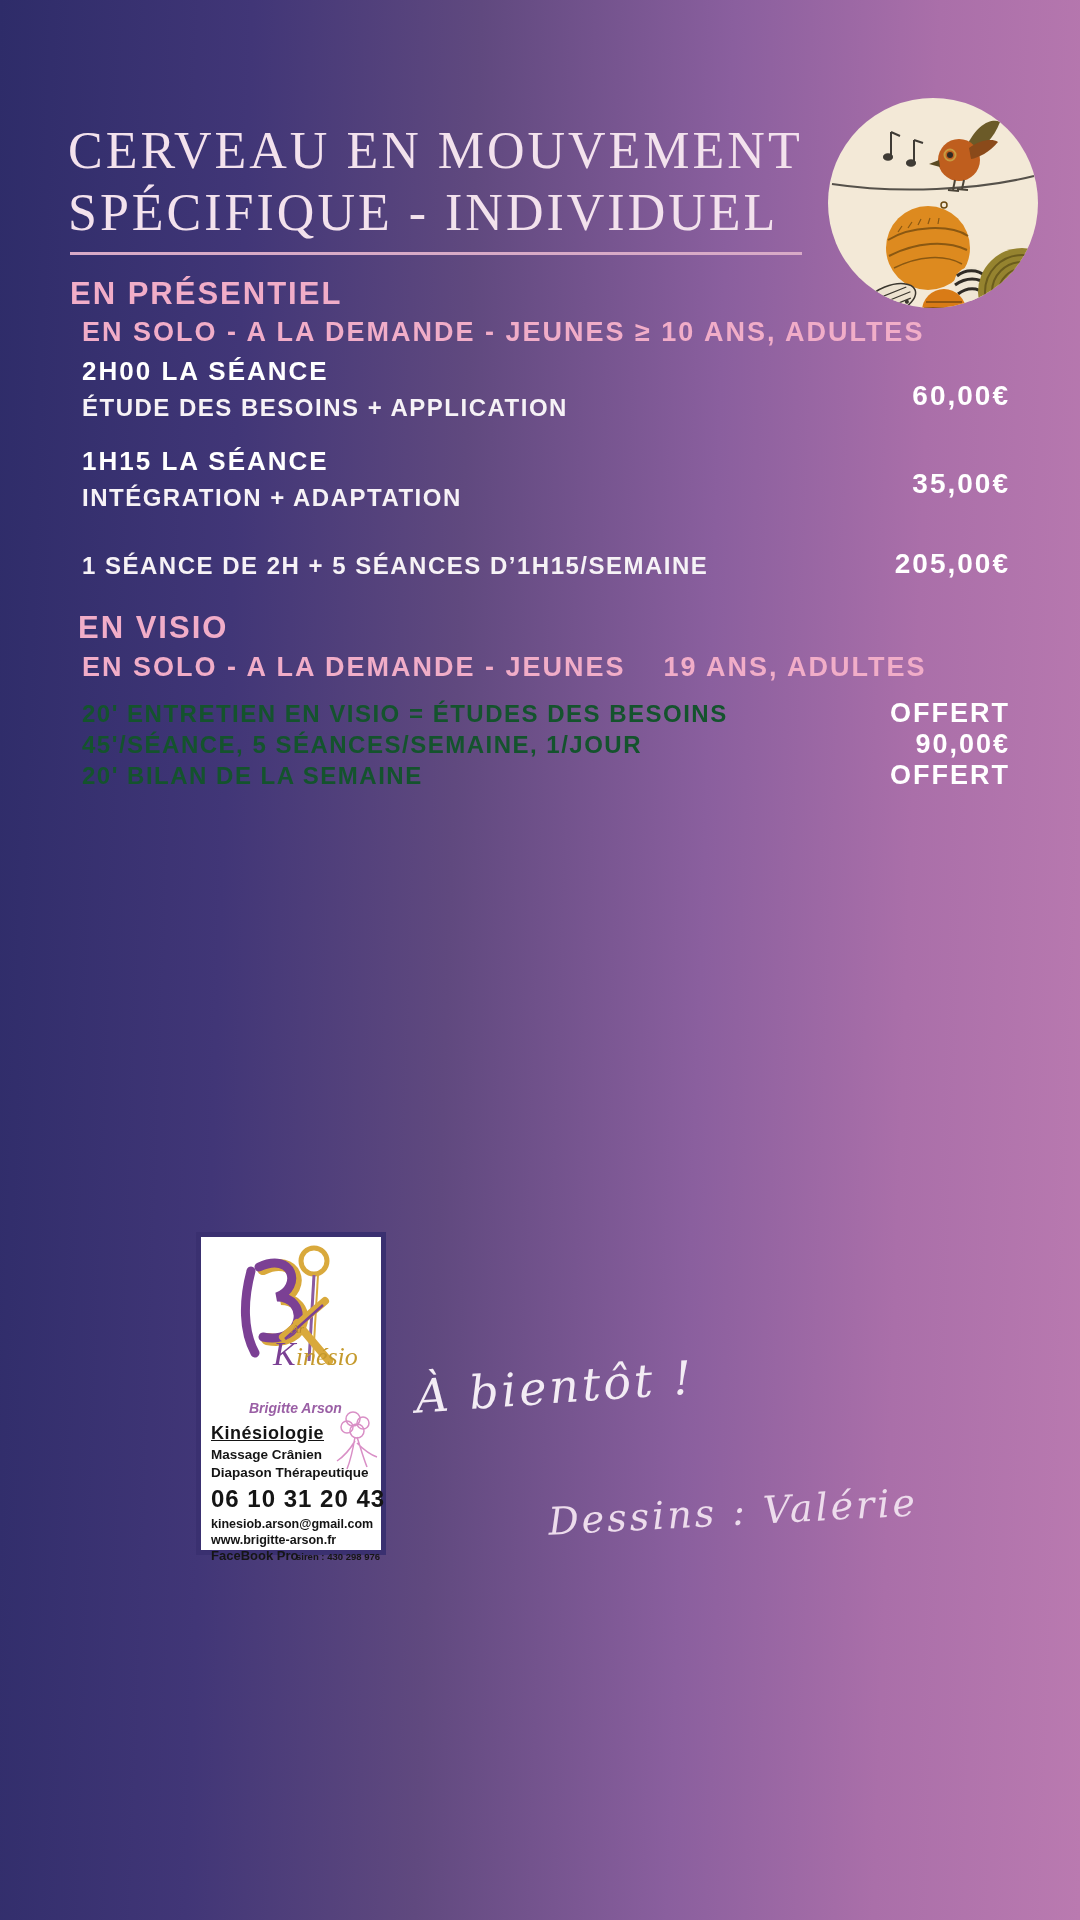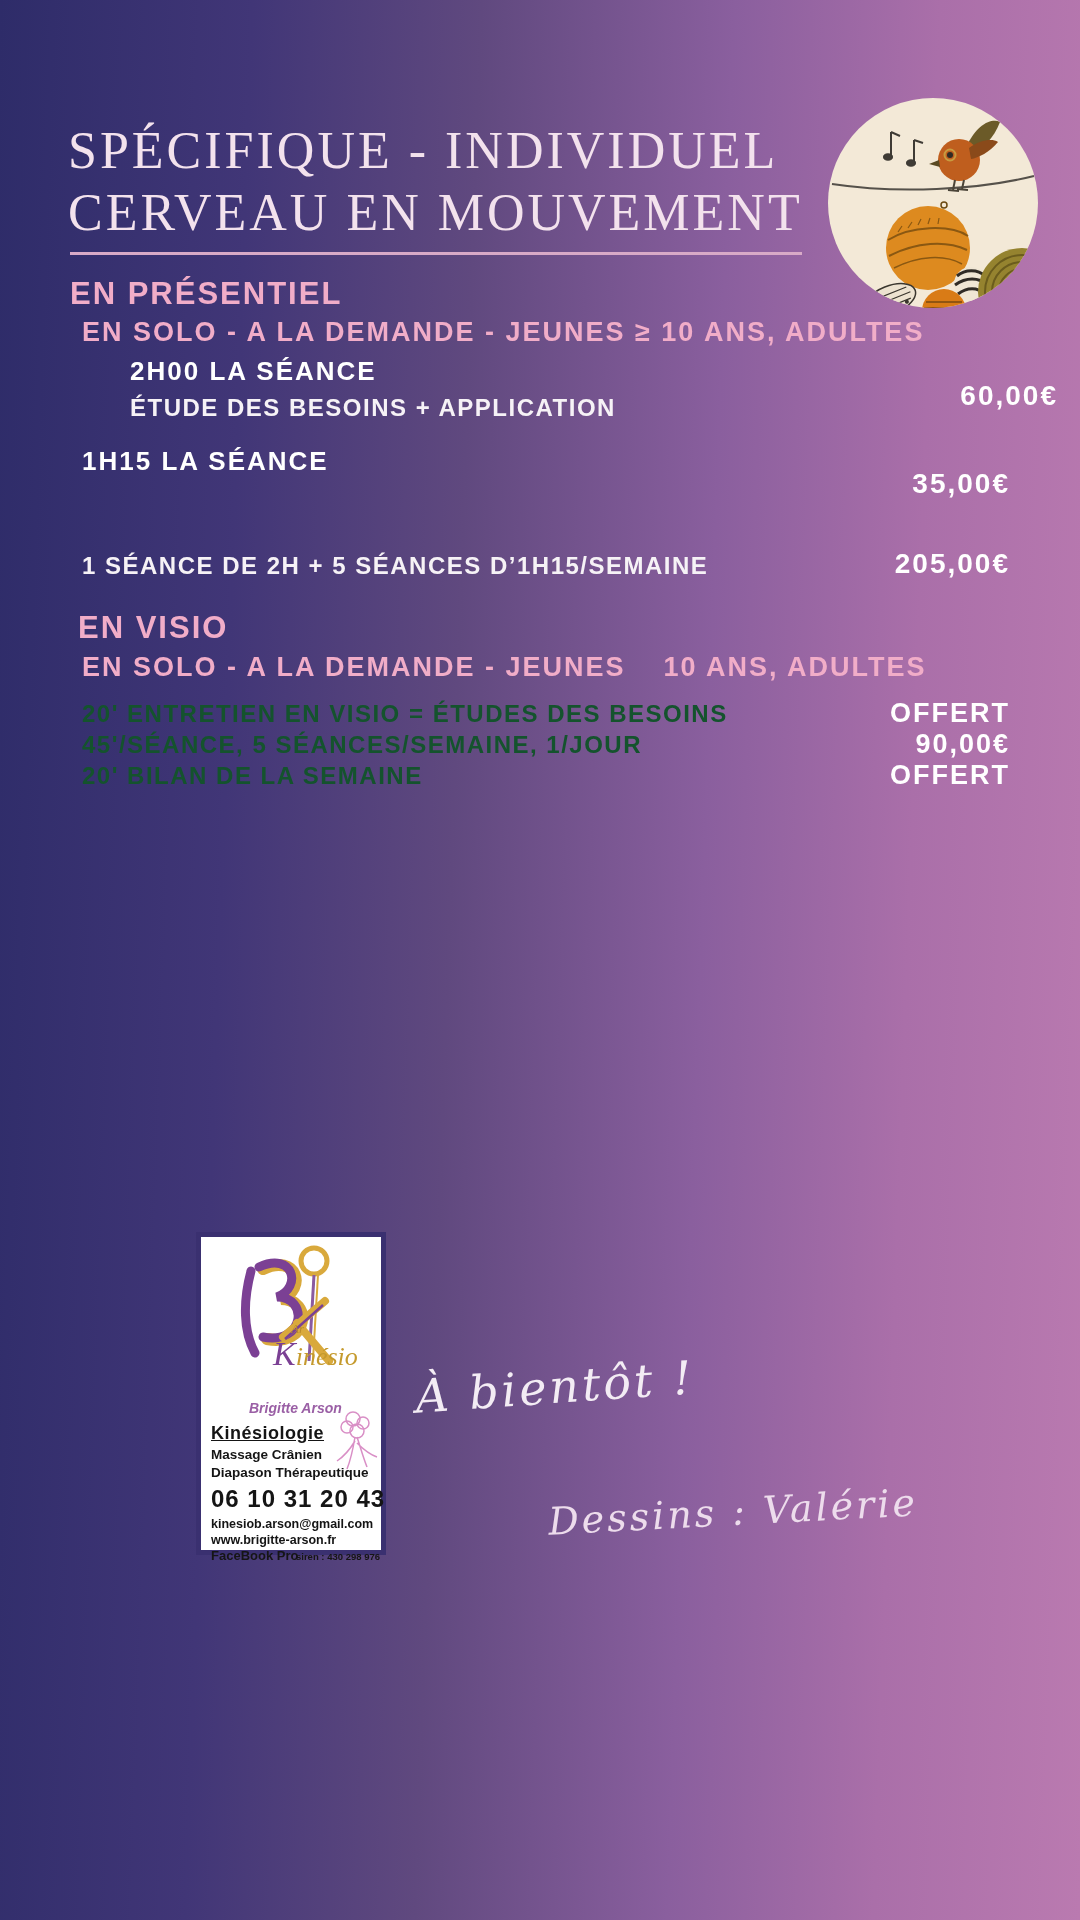--- a/index.html
+++ b/index.html
@@ -63,22 +63,22 @@
     font-family:"DejaVu Serif", serif;font-style:italic;
     color:#f3ecf4;white-space:nowrap;
   }
   .sig1{left:415px;top:1360px;font-size:46px;letter-spacing:3px;transform:rotate(-4deg);}
   .sig2{left:548px;top:1490px;font-size:38px;letter-spacing:3px;color:#eddcec;transform:rotate(-3deg);}
 </style>
 </head>
 <body>
 
 <div class="abs title">
+  <div>CERVEAU EN MOUVEMENT</div>
   <div>SPÉCIFIQUE - INDIVIDUEL</div>
-  <div>CERVEAU EN MOUVEMENT</div>
 </div>
 <div class="abs title-rule"></div>
 
 <div class="abs art-circle">
   <svg width="210" height="210" viewBox="0 0 210 210">
     <rect x="0" y="0" width="210" height="210" fill="#f3e9d7"></rect>
 
     <path d="M4,86 C70,96 150,92 206,78" stroke="#55514a" stroke-width="2" fill="none"></path>
 
     <g stroke="#3f3b35" fill="#3f3b35">
@@ -139,38 +139,39 @@
       <circle cx="77" cy="210" r="2" fill="#3a362e"></circle>
     </g>
 
     <ellipse cx="16" cy="196" rx="19" ry="11" transform="rotate(-38 16 196)" fill="#8a8a3a"></ellipse>
   </svg>
 </div>
 
 <div class="abs h-pink h1" style="left:70px;top:276px;">EN PRÉSENTIEL</div>
 <div class="abs h-pink h2" style="left:82px;top:317px;">EN SOLO - A LA DEMANDE - JEUNES ≥ 10 ANS, ADULTES</div>
 
-<div class="abs rowblock" style="top:356px;height:70px;margin-left:48px;">
+<div class="abs rowblock" style="top:356px;height:70px;">
   <div class="row-title">2H00 LA SÉANCE</div>
   <div class="row-sub" style="top:38px;">ÉTUDE DES BESOINS + APPLICATION</div>
   <div class="row-price" style="top:24px;">60,00€</div>
 </div>
 
 <div class="abs rowblock" style="top:446px;height:70px;">
   <div class="row-title">1H15 LA SÉANCE</div>
+  <div class="row-sub" style="top:38px;">INTÉGRATION + ADAPTATION</div>
   <div class="row-price" style="top:22px;">35,00€</div>
 </div>
 
 <div class="abs rowblock" style="top:520px;height:66px;">
   <div class="row-sub" style="top:32px;">1 SÉANCE DE 2H + 5 SÉANCES D’1H15/SEMAINE</div>
   <div class="row-price" style="top:28px;">205,00€</div>
 </div>
 
 <div class="abs h-pink h1" style="left:78px;top:610px;">EN VISIO</div>
-<div class="abs h-pink h2 pre" style="left:82px;top:652px;">EN SOLO - A LA DEMANDE - JEUNES    10 ANS, ADULTES</div>
+<div class="abs h-pink h2 pre" style="left:82px;top:652px;">EN SOLO - A LA DEMANDE - JEUNES    19 ANS, ADULTES</div>
 
 <div class="abs rowblock" style="top:700px;height:32px;">
   <div class="vrow-label">20' ENTRETIEN EN VISIO = ÉTUDES DES BESOINS</div>
   <div class="vrow-price">OFFERT</div>
 </div>
 <div class="abs rowblock" style="top:731px;height:32px;">
   <div class="vrow-label">45'/SÉANCE, 5 SÉANCES/SEMAINE, 1/JOUR</div>
   <div class="vrow-price">90,00€</div>
 </div>
 <div class="abs rowblock" style="top:762px;height:32px;">

